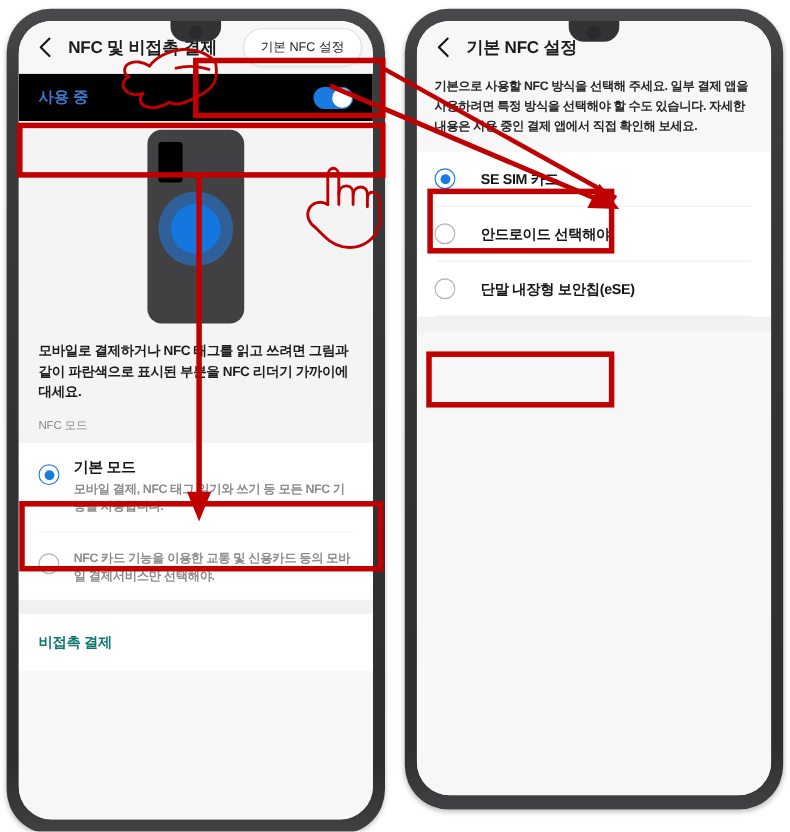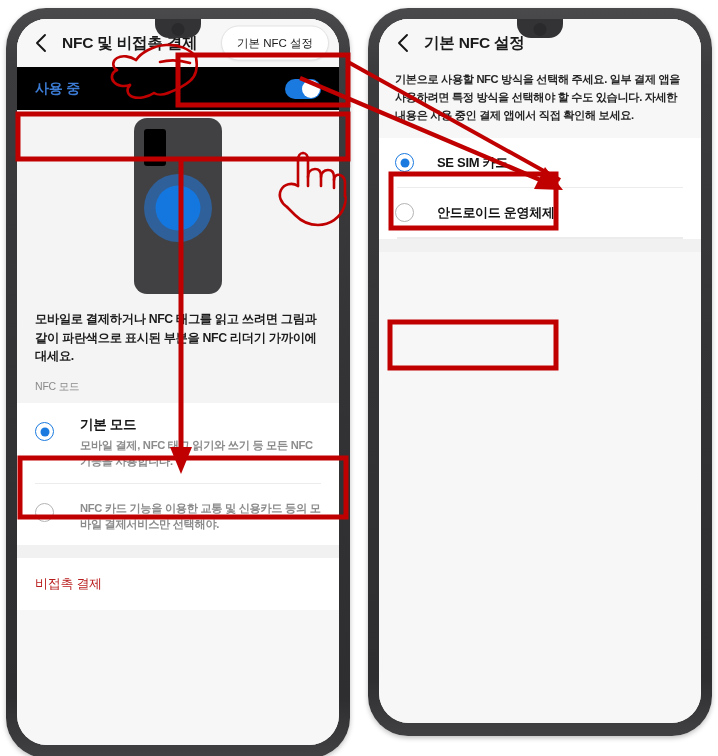--- a/index.html
+++ b/index.html
@@ -235,21 +235,21 @@
   }
   .radio.checked:after {
     content: "";
     position: absolute;
     left: 50%; top: 50%;
     transform: translate(-50%, -50%);
     width: 9px; height: 9px;
     border-radius: 50%;
     background: #1a7ae0;
   }
-  .opt-texts { margin-left: 26px; }
+  .opt-texts { margin-left: 13px; }
   .opt-title {
     font-size: 13.5px;
     font-weight: bold;
     color: #151515;
     letter-spacing: -0.3px;
   }
   .opt-sub {
     font-size: 11.2px;
     line-height: 1.45;
     color: #8c8c8c;
@@ -265,22 +265,22 @@
   .gap-band {
     height: 13px;
     background: #f1f1f1;
   }
   .plain-card {
     background: #ffffff;
     padding: 17px 18px;
   }
   .plain-card-title {
     font-size: 13px;
-    font-weight: normal;
-    color: #b91c1c;
+    font-weight: bold;
+    color: #0f766e;
     letter-spacing: -0.3px;
   }
 
   
   .desc-block-r {
     background: #f7f7f7;
     padding: 3px 16px 14px 16px;
   }
   .desc-text-r {
     font-size: 11.2px;
@@ -404,24 +404,28 @@
         <div class="card-group">
 
           <div class="opt-row-r">
             <div class="radio radio-r checked"></div>
             <div class="opt-title">SE SIM 카드</div>
           </div>
           <div class="divider"></div>
 
           <div class="opt-row-r">
             <div class="radio radio-r"></div>
-            <div class="opt-title">안드로이드 운영체제</div>
+            <div class="opt-title">안드로이드 선택해야</div>
           </div>
           <div class="divider"></div>
 
+          <div class="opt-row-r">
+            <div class="radio radio-r"></div>
+            <div class="opt-title">단말 내장형 보안칩(eSE)</div>
+          </div>
           <div class="divider"></div>
 
 
         </div>
 
         <div class="gap-band"></div>
 
       </div>
     </div>
   </div>

